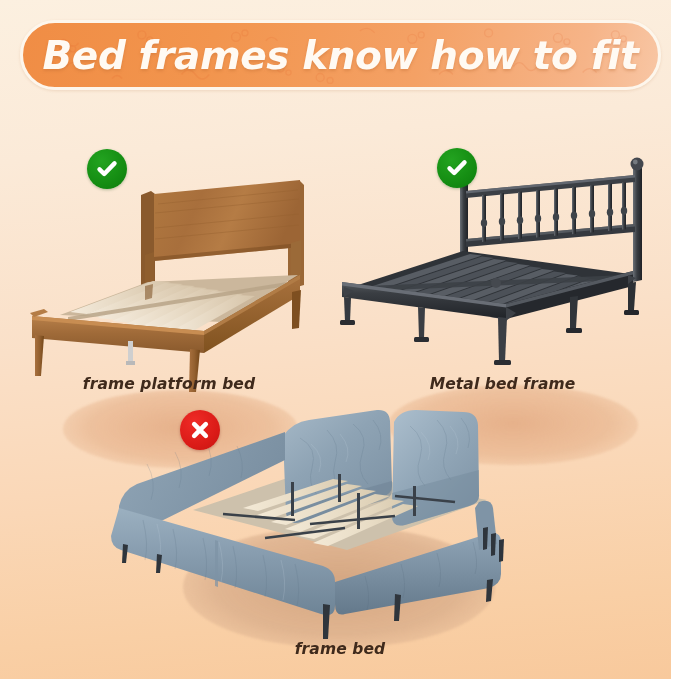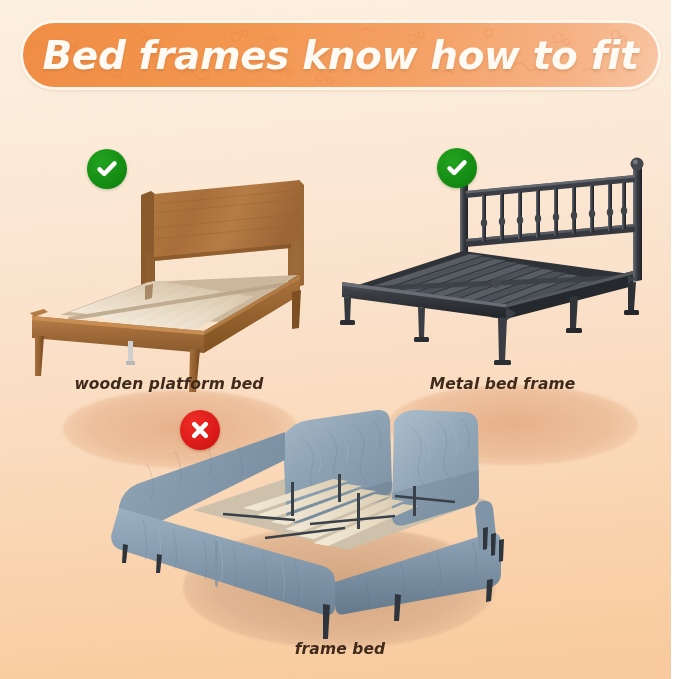--- a/index.html
+++ b/index.html
@@ -201,21 +201,21 @@
       <path d="M120 206 l5 0 l0 20 l-5 0 z" fill="#cfcfcf"></path>
       <path d="M118 226 l9 0 l0 4 l-9 0 z" fill="#b9b9b9"></path>
     </svg>
 
     <div class="badge ok" style="left:79px;top:14px;">
       <svg width="26" height="26" viewBox="0 0 26 26">
         <path d="M5.5 13.4 L10.2 18 L20.5 7.4" stroke="#ffffff" stroke-width="4.4" fill="none" stroke-linecap="round" stroke-linejoin="round"></path>
       </svg>
     </div>
 
-    <div class="panel-label" style="top:240px;">wooden platform bed</div>
+    <div class="panel-label" style="top:240px;">frame platform bed</div>
   </div>
 
   <div class="panel" style="left:330px;top:135px;width:345px;height:265px;">
 
     <div class="floor-shadow" style="left:58px;top:250px;width:250px;height:80px;"></div>
 
     <svg class="bed" width="345" height="235" viewBox="0 0 345 235">
       <defs>
         <linearGradient id="mtlDeck" x1="0" y1="0" x2="0" y2="1">
           <stop offset="0" stop-color="#4e535a"></stop>

